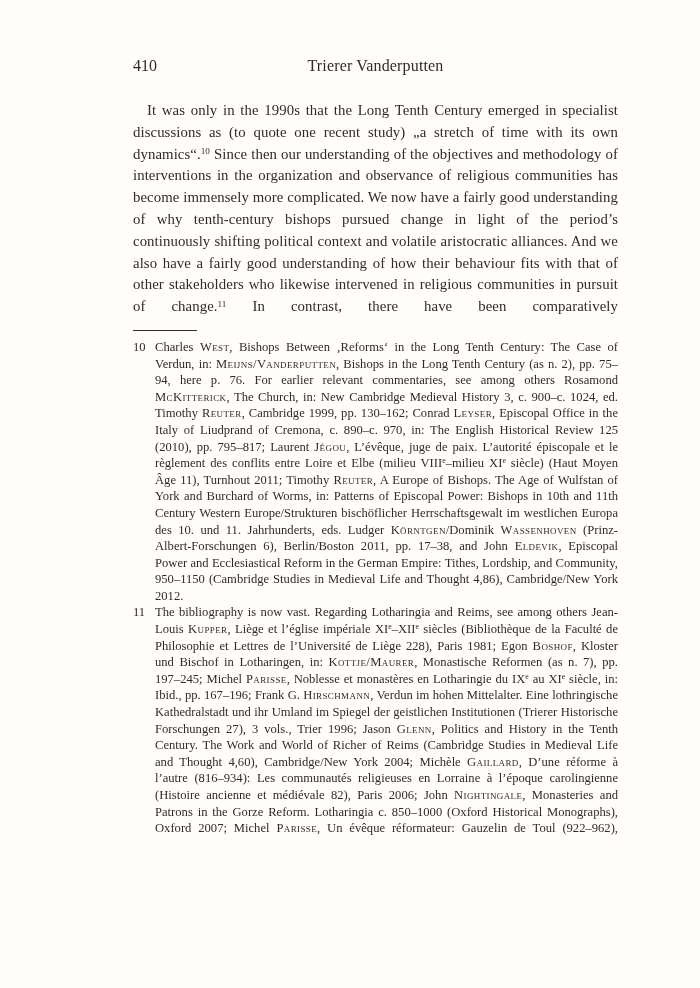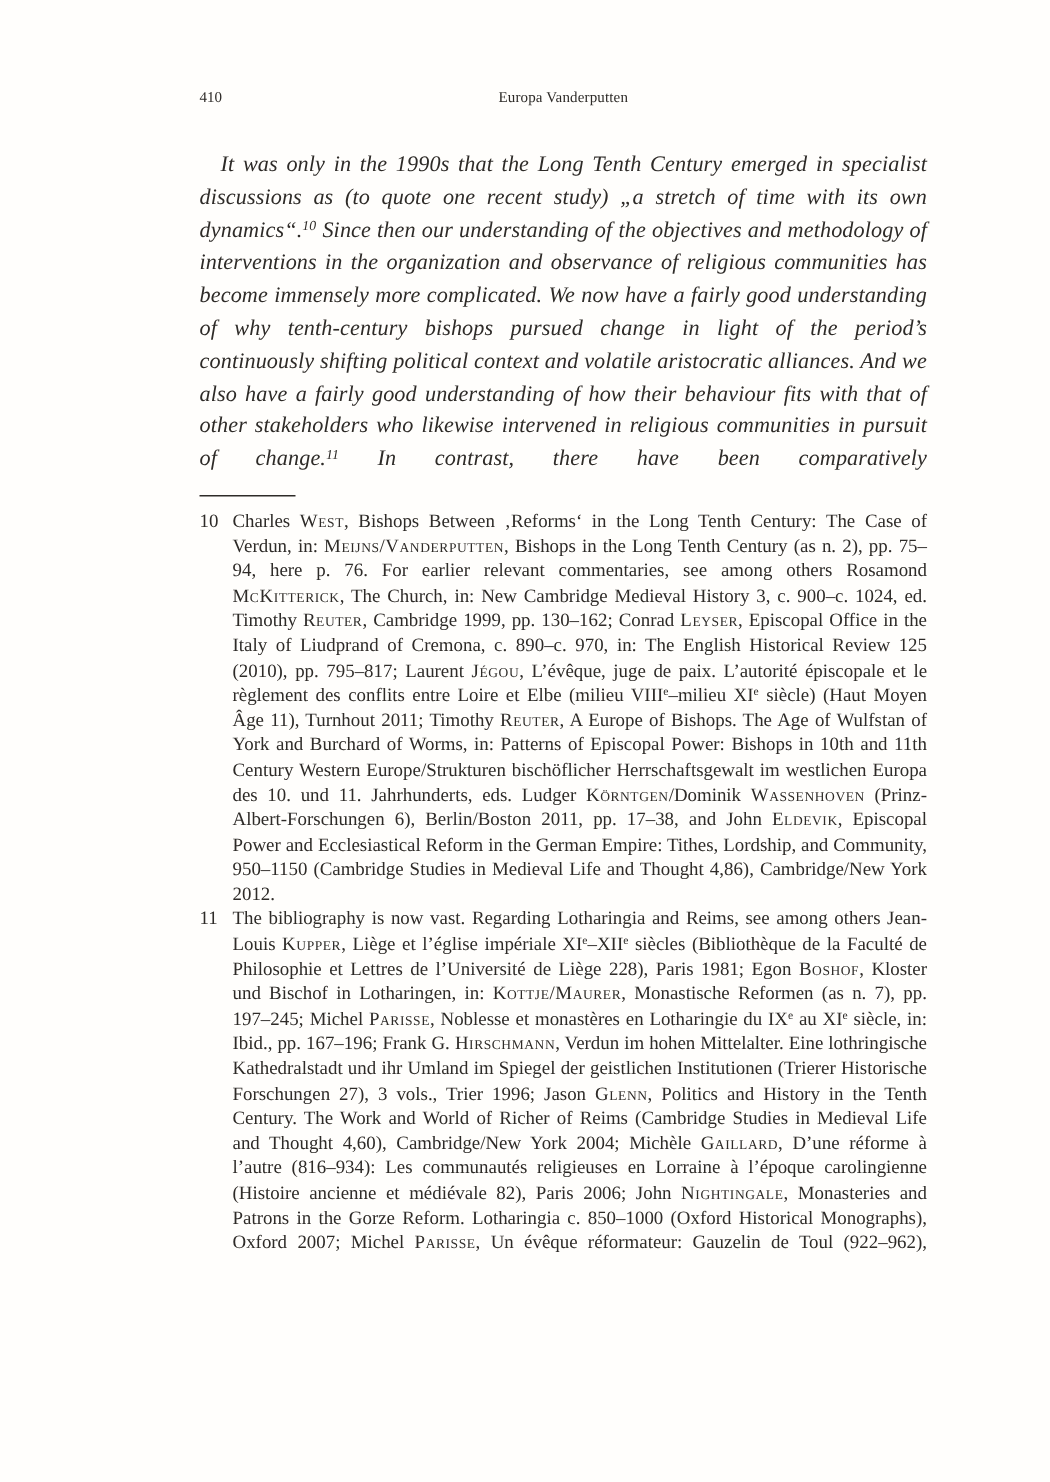--- a/index.html
+++ b/index.html
@@ -13,42 +13,41 @@
     height: 988px;
     box-sizing: border-box;
     background: #fffefc;
     color: #2e2b28;
     font-family: "Liberation Serif", "DejaVu Serif", serif;
     padding: 57px 82px 0 133px;
     overflow: hidden;
   }
   .page-header {
     position: relative;
-    font-size: 10px;
+    font-size: 16px;
     line-height: 18px;
     height: 18px;
   }
   .page-number {
     position: absolute;
     left: 0;
     top: 0;
   }
   .running-header {
     text-align: center;
     letter-spacing: 0.01em;
   }
   .body-paragraph {
     margin-top: 25px;
     font-size: 14.8px;
     line-height: 21.8px;
     text-align: justify;
     text-align-last: justify;
     text-indent: 14px;
     letter-spacing: 0.005em;
-    font-style: italic;
   }
   sup {
     font-size: 0.62em;
     line-height: 0;
     vertical-align: baseline;
     position: relative;
     top: -0.5em;
   }
   .footnote-divider {
     margin-top: 12px;
@@ -80,21 +79,21 @@
     font-family: Liberation Serif, serif;
   }
 </style>
 </head>
 <body>
 
 <div class="book-page">
 
   <div class="page-header">
     <span class="page-number">410</span>
-    <div class="running-header">Europa Vanderputten</div>
+    <div class="running-header">Trierer Vanderputten</div>
   </div>
 
   <div class="body-paragraph"><span>It was only in the 1990s that the Long Tenth Century emerged in specialist discussions as (to quote one recent study) „a stretch of time with its own dynamics“.</span><sup>10</sup><span> Since then our understanding of the objectives and methodology of interventions in the organization and observance of religious communities has become immensely more complicated. We now have a fairly good understanding of why tenth-century bishops pursued change in light of the period’s continuously shifting political context and volatile aristocratic alliances. And we also have a fairly good understanding of how their behaviour fits with that of other stakeholders who likewise intervened in religious communities in pursuit of change.</span><sup>11</sup><span> In contrast, there have been comparatively</span></div>
 
   <div class="footnote-divider"></div>
 
   <div class="footnotes-section">
 
     <div class="footnote">
       <span class="fn-label">10</span>

